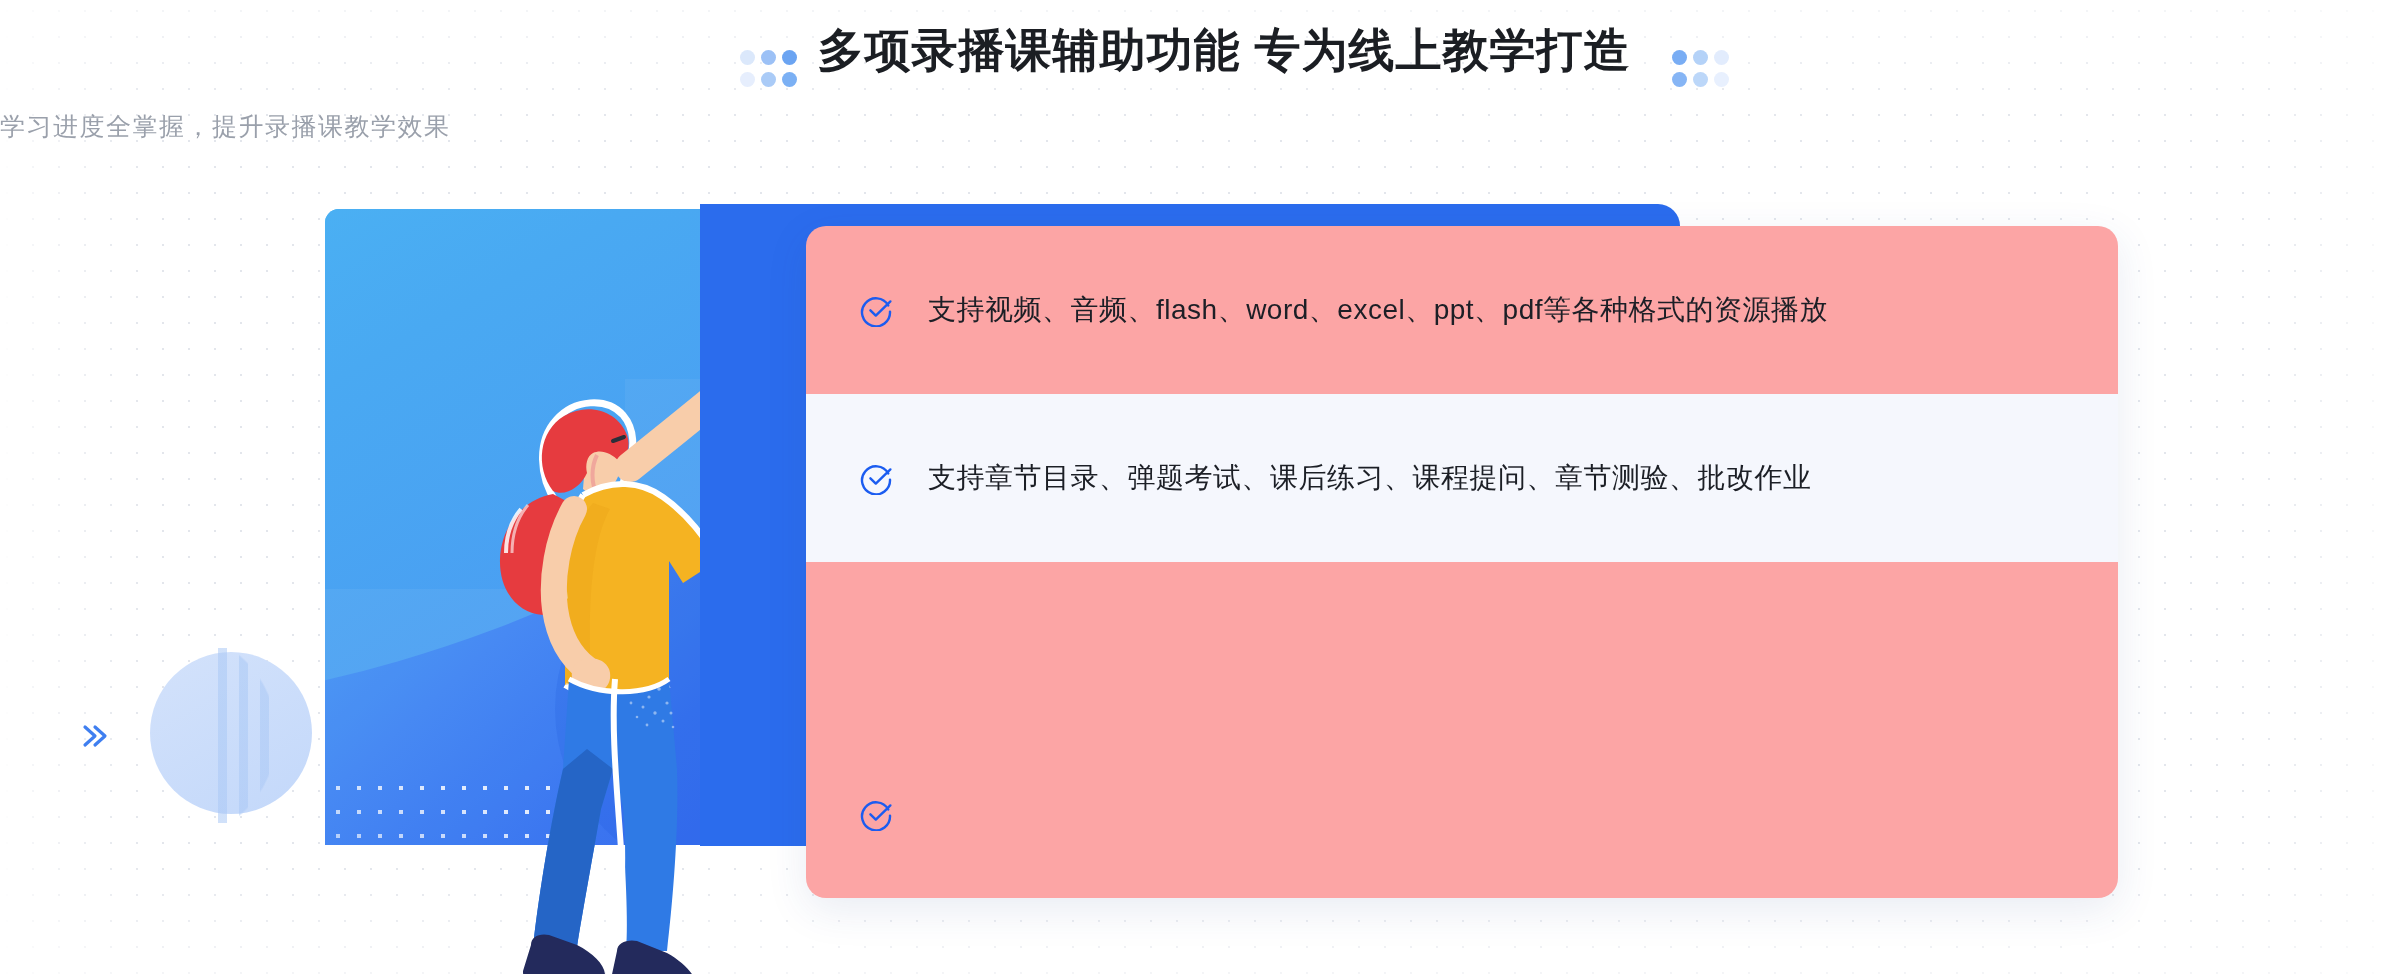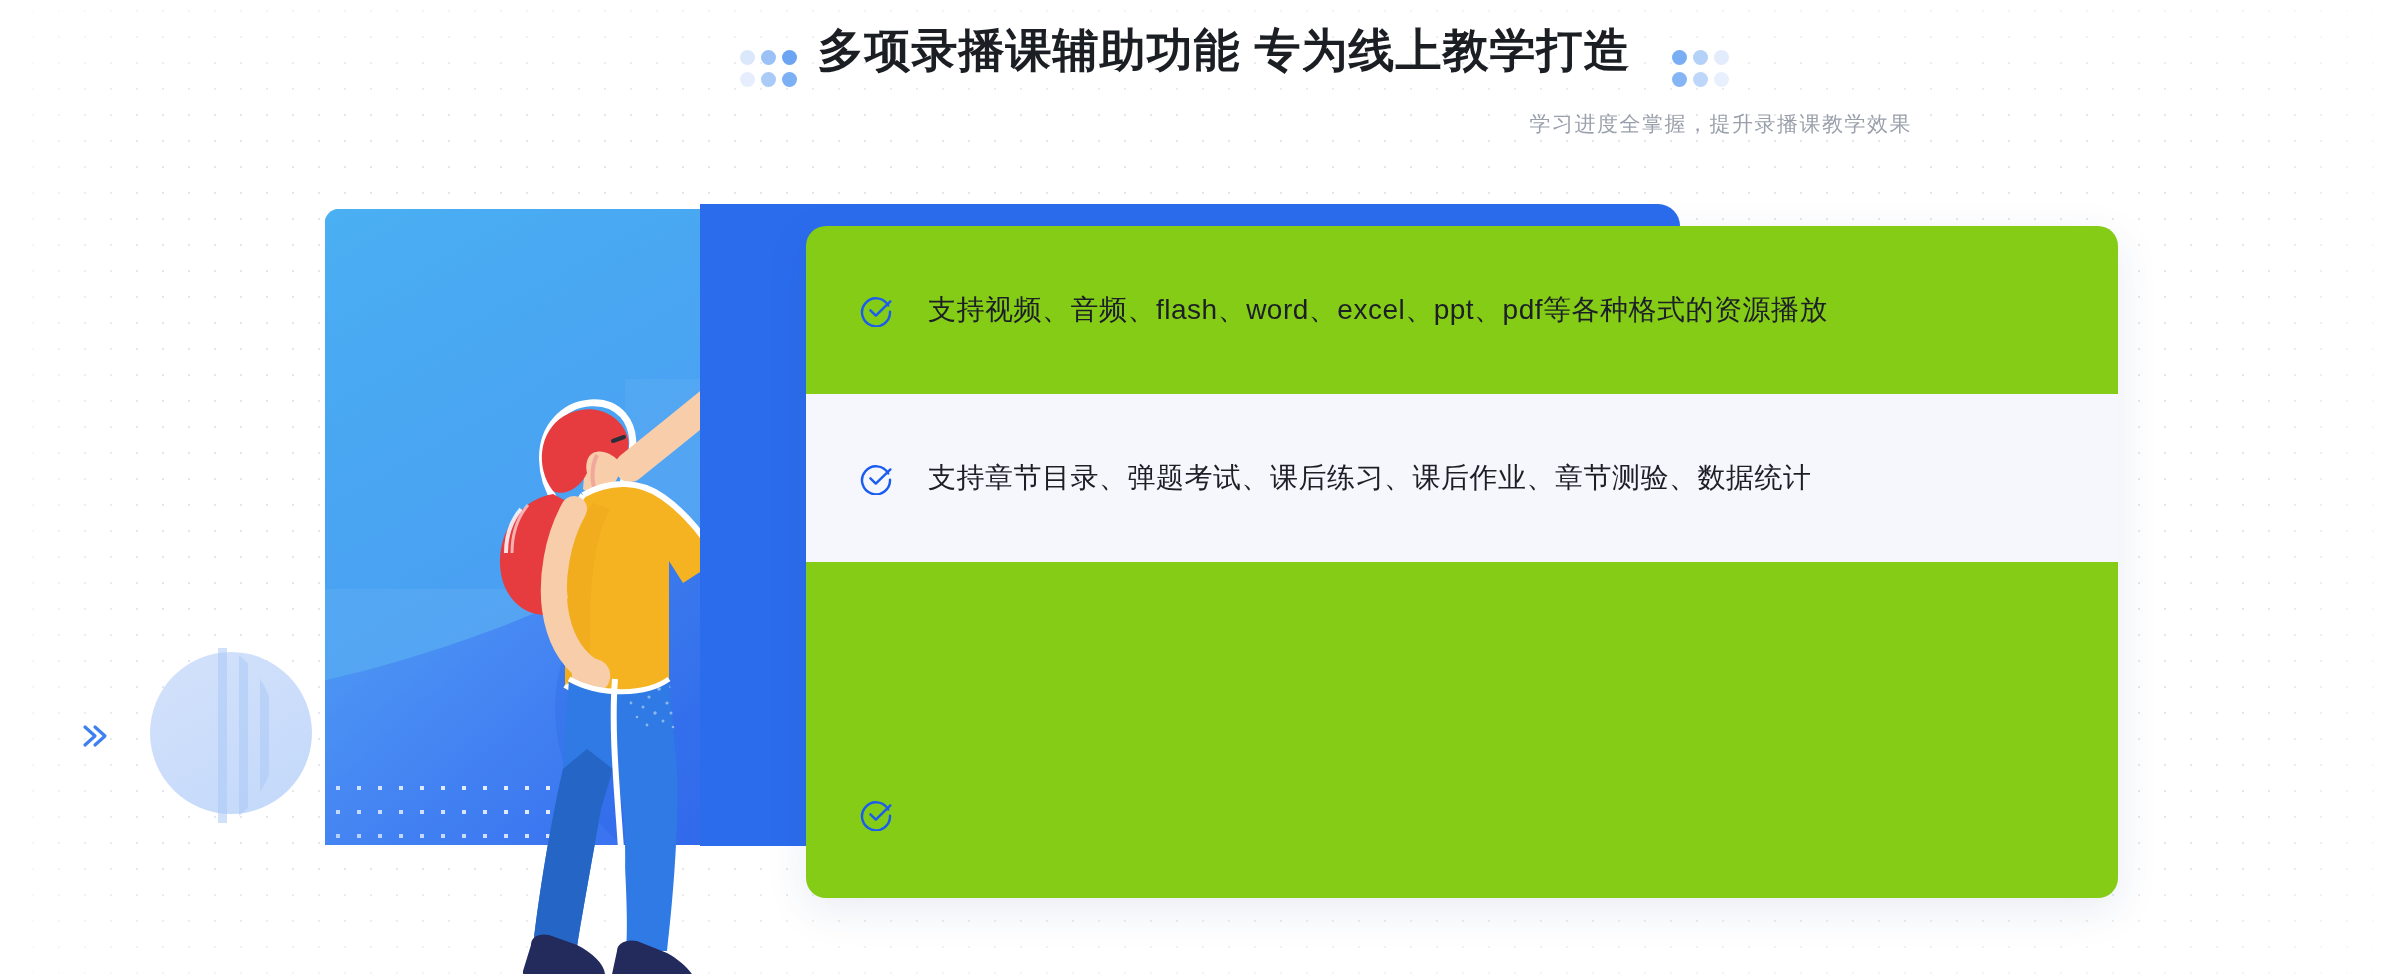--- a/index.html
+++ b/index.html
@@ -33,22 +33,22 @@
   #page-title{
     position:absolute; top:20px; left:0; width:2400px;
     text-align:center;
     font-size:46px; font-weight:bold; color:#1b1e23;
     letter-spacing:1px; line-height:60px;
     white-space:pre;
     margin-left:24px;
   }
   #page-subtitle{
     position:absolute; top:110px; left:0; width:1912px;
-    text-align:right;
-    font-size:21px; color:#9aa0ab; letter-spacing:1.5px;
+    text-align:left;
+    font-size:25px; color:#9aa0ab; letter-spacing:1.5px;
   }
   .dot-cluster{ position:absolute; width:58px; height:42px; }
   .dot-cluster i{
     position:absolute; width:15px; height:15px; border-radius:50%;
     display:block;
   }
   #dots-left{ top:50px; left:740px; }
   #dots-right{ top:50px; left:1672px; }
 
   
@@ -104,21 +104,21 @@
   #blue-bar{
     position:absolute; left:700px; top:204px; width:980px; height:120px;
     background:#2b6ced; border-radius:0 22px 0 0;
   }
   #blue-strip-left{
     position:absolute; left:700px; top:324px; width:106px; height:522px;
     background:#2b6ced;
   }
   #content-card{
     position:absolute; left:806px; top:226px; width:1312px; height:672px;
-    background:#84cc16; border-radius:20px;
+    background:#fca5a5; border-radius:20px;
     box-shadow:0 12px 42px rgba(40,70,140,.10);
     overflow:hidden;
   }
   .feature-row{
     position:absolute; left:0; width:1312px; height:168px;
     display:flex; align-items:center;
   }
   .feature-row.highlight{ background:#f5f7fd; }
   .check-icon{ margin-left:54px; width:34px; height:34px; flex:0 0 34px; }
   .feature-text{
@@ -283,21 +283,21 @@
       <path d="M10.4 17.3 L15.8 22.6 L30.4 8.4" fill="none" stroke="#1b5cf0" stroke-width="2.4" stroke-linecap="round" stroke-linejoin="round"></path>
     </svg>
     <span class="feature-text">支持视频、音频、flash、word、excel、ppt、pdf等各种格式的资源播放</span>
   </div>
 
   <div class="feature-row highlight" style="top:168px">
     <svg class="check-icon" viewBox="0 0 34 34">
       <path d="M28.2 12.4 A14 14 0 1 0 30 18.6" fill="none" stroke="#1b5cf0" stroke-width="2.4" stroke-linecap="round"></path>
       <path d="M10.4 17.3 L15.8 22.6 L30.4 8.4" fill="none" stroke="#1b5cf0" stroke-width="2.4" stroke-linecap="round" stroke-linejoin="round"></path>
     </svg>
-    <span class="feature-text">支持章节目录、弹题考试、课后练习、课后作业、章节测验、数据统计</span>
+    <span class="feature-text">支持章节目录、弹题考试、课后练习、课程提问、章节测验、批改作业</span>
   </div>
 
 
   <div class="feature-row" style="top:504px">
     <svg class="check-icon" viewBox="0 0 34 34">
       <path d="M28.2 12.4 A14 14 0 1 0 30 18.6" fill="none" stroke="#1b5cf0" stroke-width="2.4" stroke-linecap="round"></path>
       <path d="M10.4 17.3 L15.8 22.6 L30.4 8.4" fill="none" stroke="#1b5cf0" stroke-width="2.4" stroke-linecap="round" stroke-linejoin="round"></path>
     </svg>
   </div>
 

